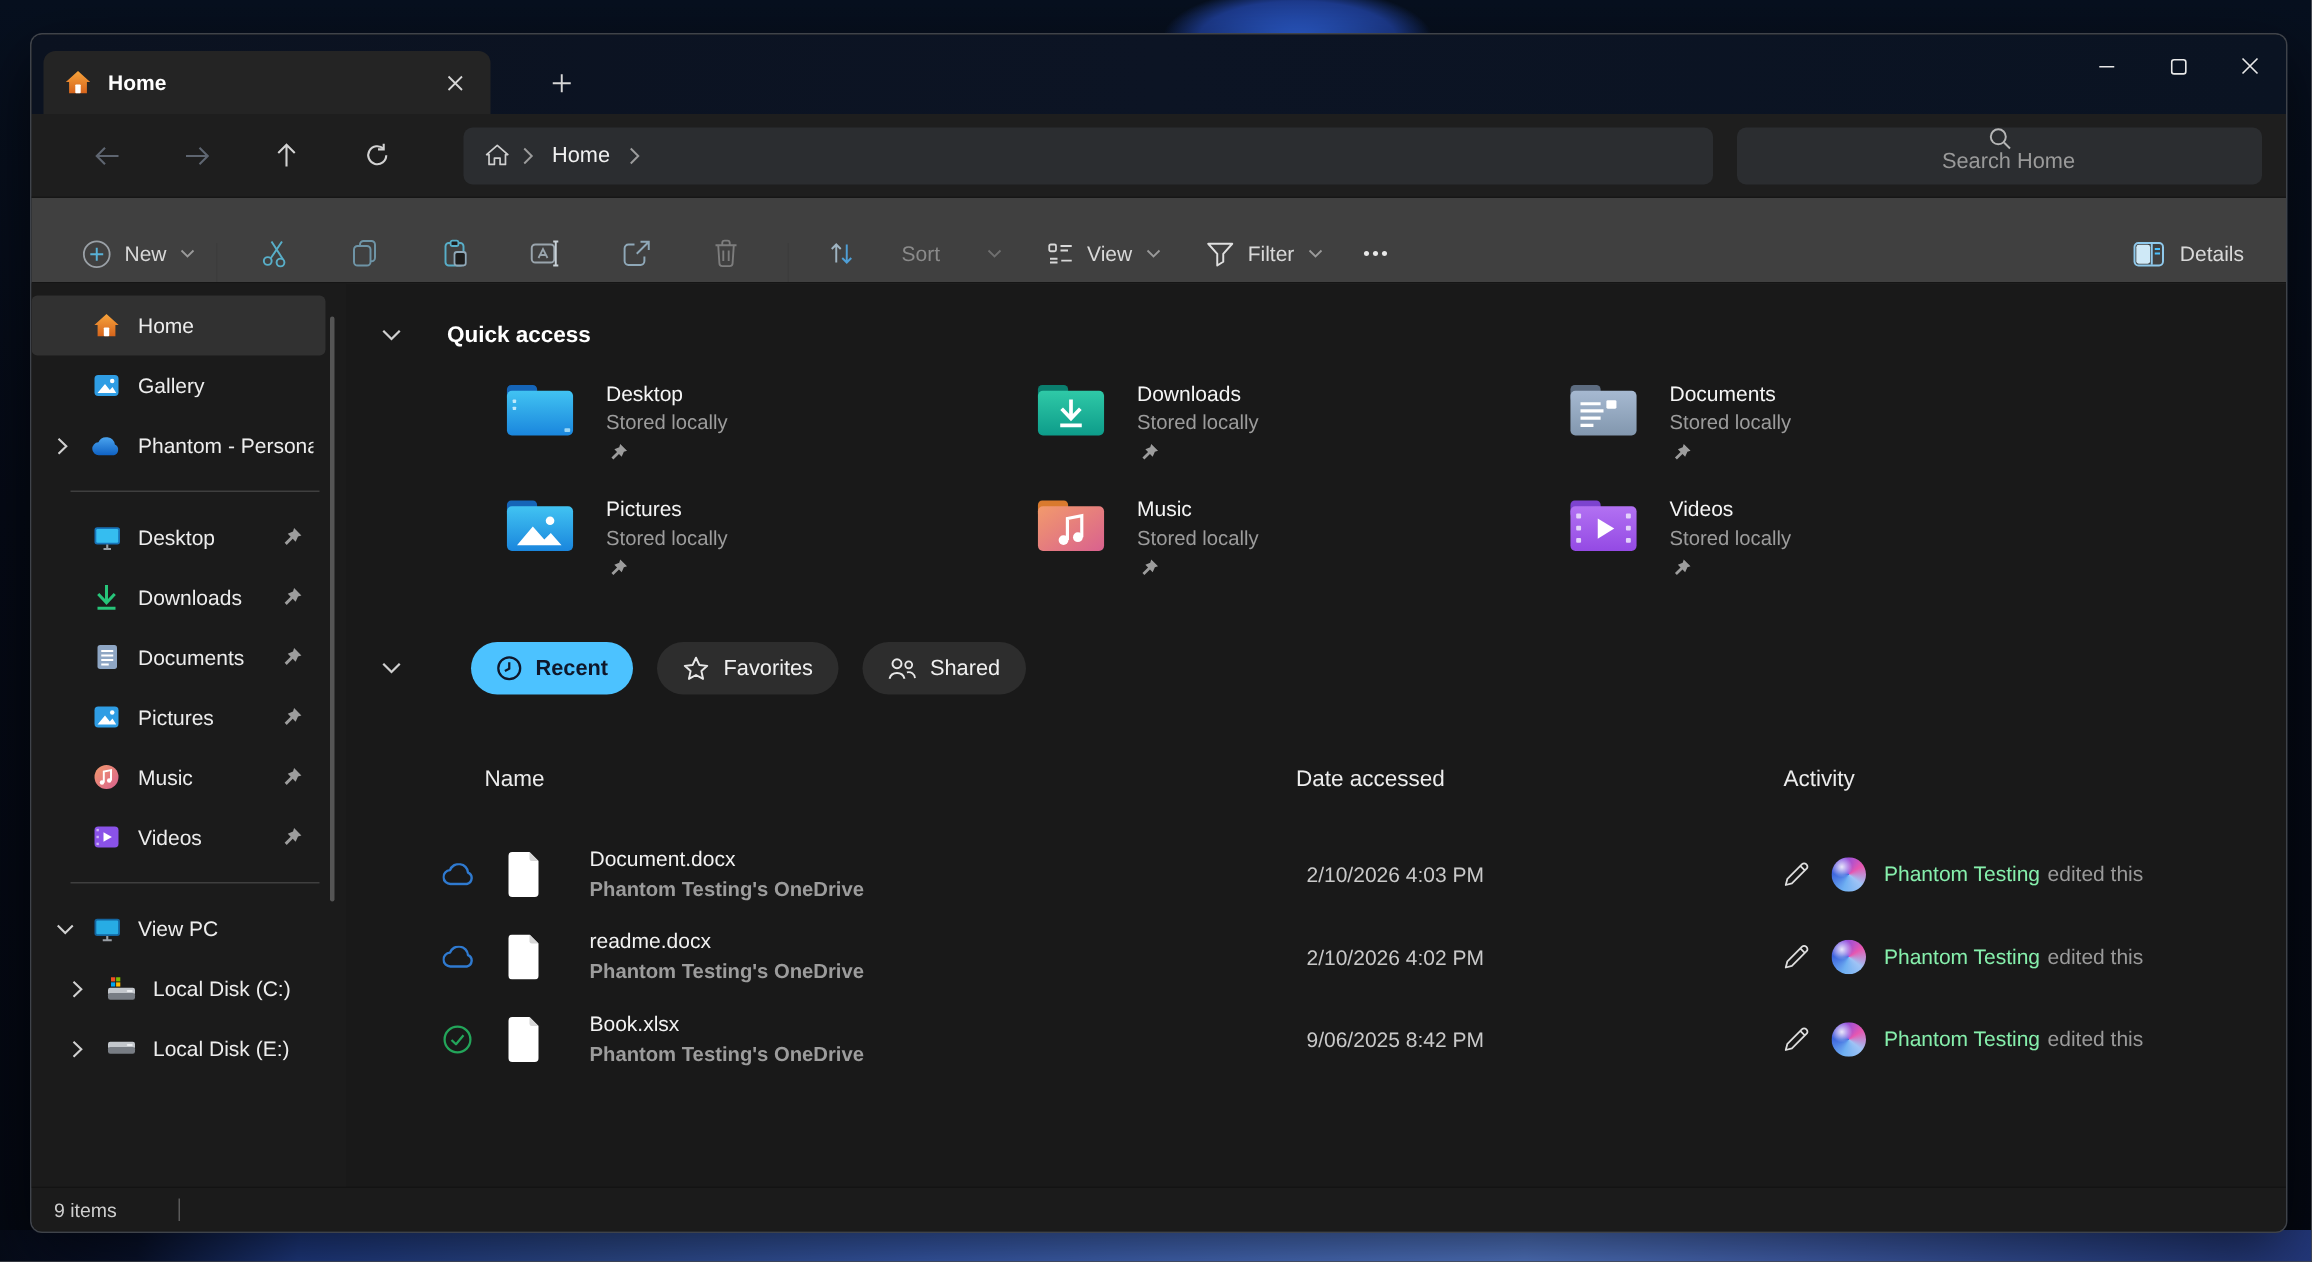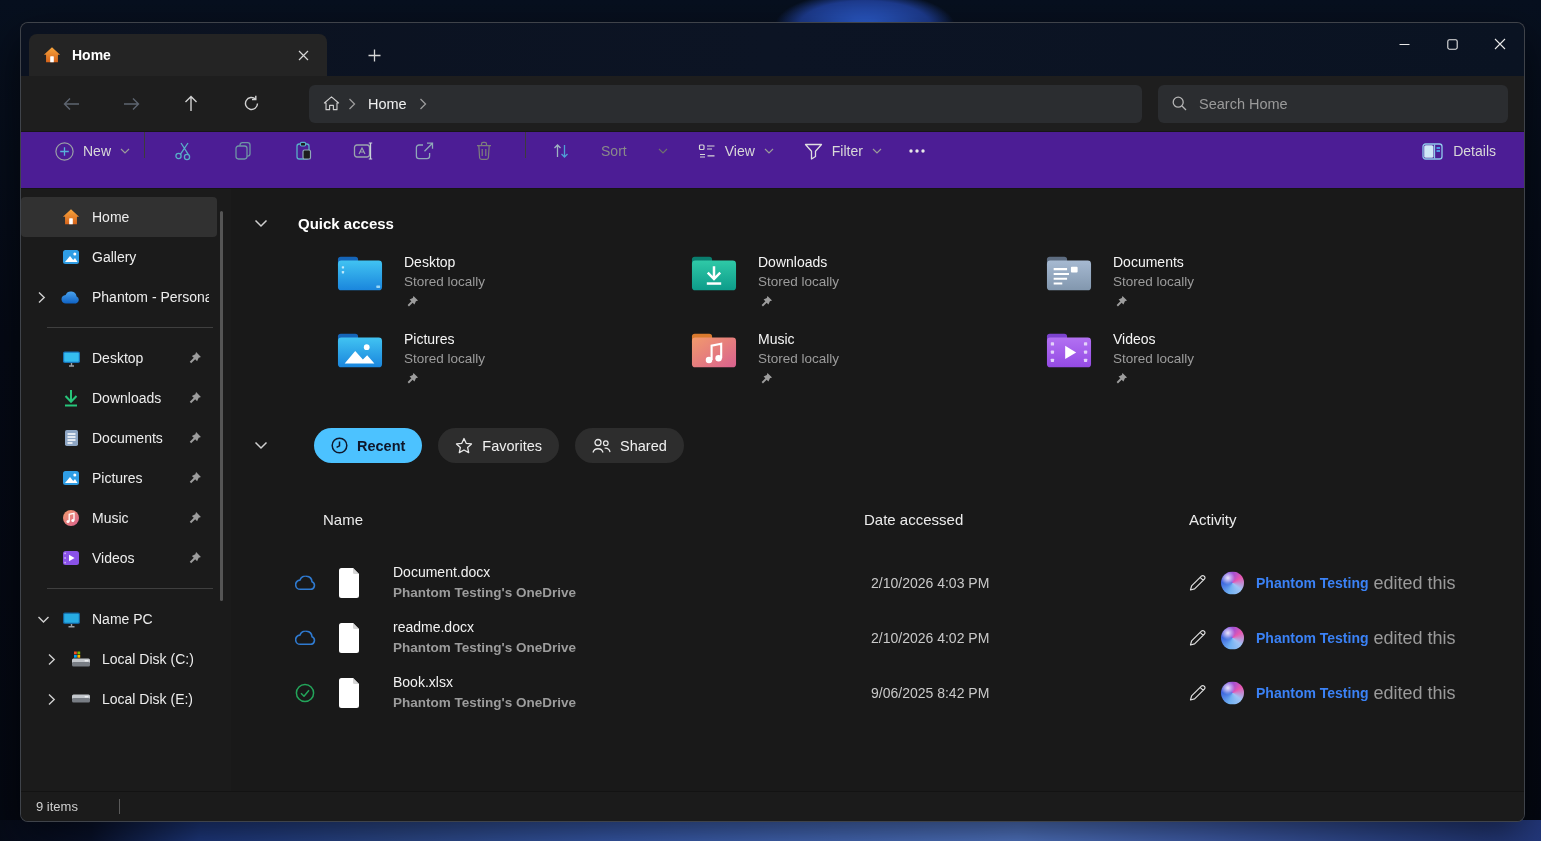--- a/index.html
+++ b/index.html
@@ -63,26 +63,26 @@
   .nav-btn{width:40px;height:36px;margin-right:20px;border:none;background:transparent;
     display:flex;align-items:center;justify-content:center;border-radius:5px;cursor:pointer;}
   .breadcrumb{
     flex:1;height:38px;margin:0 16px 0 18px;background:#2b2d30;border-radius:6px;
     display:flex;align-items:center;padding:0 14px;cursor:text;
   }
   .crumb-text{font-size:14.5px;color:#f0f0f0;margin:0 4px;}
   .crumb-sep{margin:0 8px;display:flex;align-items:center;}
   .searchbox{
     width:350px;height:38px;background:#2b2d30;border-radius:6px;
-    display:flex;align-items:center;padding:0 14px;cursor:text;
+    display:flex;align-items:center;padding:0 14px;cursor:text;flex-direction:column;
   }
   .search-ph{font-size:14.5px;color:#9a9a9a;margin-left:12px;}
   
   .toolbar{
-    height:57px;flex:0 0 57px;background:#4c1d95;display:flex;align-items:flex-start;
+    height:57px;flex:0 0 57px;background:#404040;display:flex;align-items:flex-end;
     padding:0 18px 0 24px;border-bottom:1px solid #151515;
   }
   .tb-btn{height:38px;border:none;background:transparent;color:#d8d8d8;border-radius:5px;
     display:flex;align-items:center;justify-content:center;gap:9px;padding:0 10px;cursor:pointer;
     font-size:14px;font-family:inherit;}
   .tb-icon-btn{width:46px;padding:0;margin-right:14px;}
   .tb-sep{width:1px;height:26px;background:#3c3c3c;margin:0 16px 0 4px;flex:0 0 1px;}
   .tb-label{color:#d8d8d8;}
   .tb-label.dim{color:#8a8a8a;}
   .chev-dn{display:flex;align-items:center;}
@@ -142,22 +142,22 @@
   .r-name{font-size:14px;color:#f2f2f2;line-height:21px;}
   .r-sub{font-size:13.5px;color:#9c9c9c;line-height:19px;font-weight:bold;}
   .r-date{position:absolute;left:640px;top:50%;transform:translateY(-50%);
     font-size:14px;color:#c9c9c9;}
   .r-activity{position:absolute;left:958px;top:50%;transform:translateY(-50%);
     display:flex;align-items:center;}
   .r-avatar{width:23px;height:23px;border-radius:50%;margin:0 12px 0 14px;
     background:
       radial-gradient(10px 10px at 30% 28%, rgba(255,255,255,.85), rgba(255,255,255,0) 70%),
       conic-gradient(from 200deg,#6fb0f2,#3e66dd,#8a4fe0,#e757b0,#9fc3f5,#6fb0f2);}
-  .r-actor{font-size:14px;font-weight:700;color:#3b82f6;}
-  .r-action{font-size:18px;color:#9a9a9a;margin-left:5px;}
+  .r-actor{font-size:14px;font-weight:400;color:#86efac;}
+  .r-action{font-size:14px;color:#9a9a9a;margin-left:5px;}
   
   .statusbar{
     height:30px;flex:0 0 30px;background:#1b1b1b;border-top:1px solid #131313;
     display:flex;align-items:center;padding-left:15px;font-size:13px;color:#cfcfcf;
   }
   .sb-div{width:1px;height:15px;background:#5a5a5a;margin-left:41px;}
   svg{display:block;}
 </style>
 </head>
 <body>
@@ -539,21 +539,21 @@
               <path d="M1.5 2 L6.5 7 L11.5 2" stroke="#d0d0d0" stroke-width="1.4" fill="none"></path>
             </svg>
         </span>
         <span class="sb-icon">
           <svg width="19" height="17" viewBox="0 0 19 17">
               <rect x="1" y="1.5" width="17" height="11.5" rx="1.8" fill="#14659f"></rect>
               <rect x="2.2" y="2.7" width="14.6" height="9.1" rx="0.8" fill="#27ace4"></rect>
               <path d="M6.5 15.8 H12.5 M9.5 13 V15.8" stroke="#9aa0a6" stroke-width="1.4"></path>
             </svg>
         </span>
-        <span class="sb-label">Name PC</span>
+        <span class="sb-label">View PC</span>
       </div>
       <div class="sb-item">
         <span class="sb-chev indent">
           <svg width="9" height="13" viewBox="0 0 9 13">
               <path d="M2 1.5 L7.2 6.5 L2 11.5" stroke="#d0d0d0" stroke-width="1.4" fill="none"></path>
             </svg>
         </span>
         <span class="sb-icon">
           <svg width="20" height="17" viewBox="0 0 20 17">
               <rect x="3" y="0.5" width="2.8" height="2.8" fill="#f25022"></rect>

